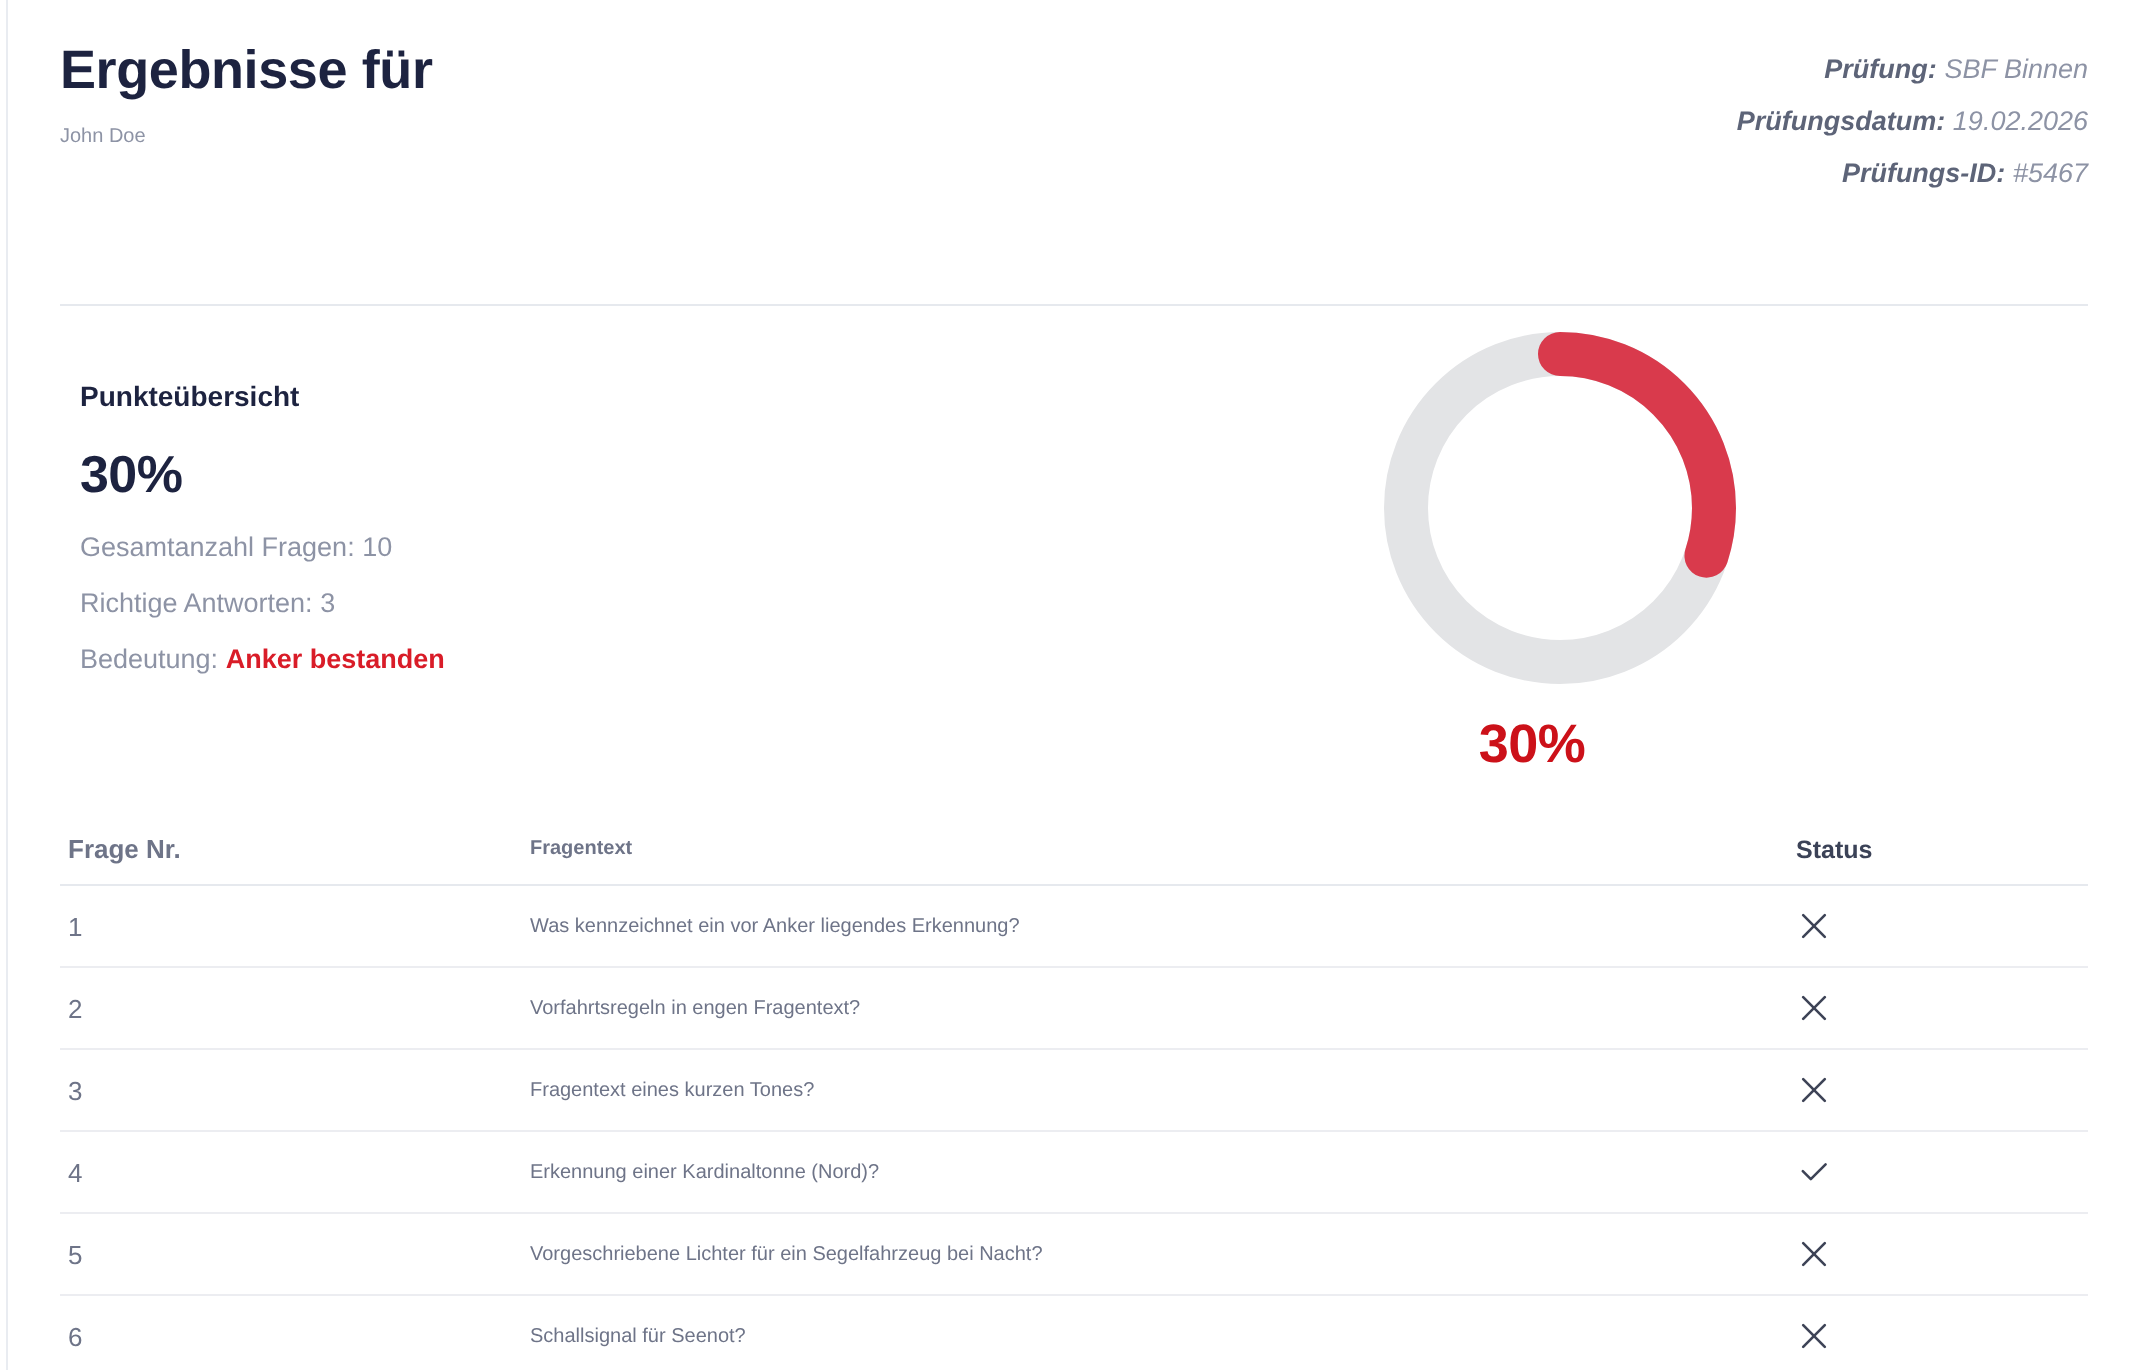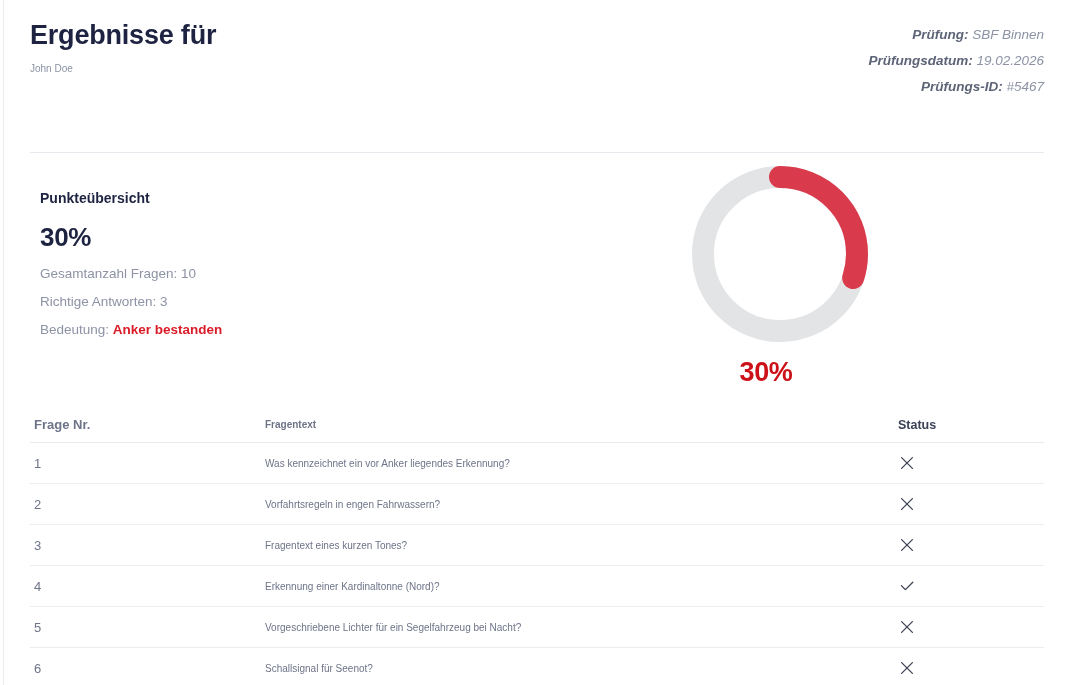--- a/index.html
+++ b/index.html
@@ -258,21 +258,21 @@
         <div class="t-row">
           <div class="c-num">1</div>
           <div class="c-text">Was kennzeichnet ein vor Anker liegendes Erkennung?</div>
           <div class="c-status"><span class="status-icon"><svg width="18" height="18" viewBox="0 0 18 18" fill="none" stroke="#3d4356" stroke-width="1.3" stroke-linecap="round">
                 <line x1="3.6" y1="3.6" x2="14.4" y2="14.4"></line>
                 <line x1="14.4" y1="3.6" x2="3.6" y2="14.4"></line>
               </svg></span></div>
         </div>
         <div class="t-row">
           <div class="c-num">2</div>
-          <div class="c-text">Vorfahrtsregeln in engen Fahrwassern?</div>
+          <div class="c-text">Vorfahrtsregeln in engen Fragentext?</div>
           <div class="c-status"><span class="status-icon"><svg width="18" height="18" viewBox="0 0 18 18" fill="none" stroke="#3d4356" stroke-width="1.3" stroke-linecap="round">
                 <line x1="3.6" y1="3.6" x2="14.4" y2="14.4"></line>
                 <line x1="14.4" y1="3.6" x2="3.6" y2="14.4"></line>
               </svg></span></div>
         </div>
         <div class="t-row">
           <div class="c-num">3</div>
           <div class="c-text">Fragentext eines kurzen Tones?</div>
           <div class="c-status"><span class="status-icon"><svg width="18" height="18" viewBox="0 0 18 18" fill="none" stroke="#3d4356" stroke-width="1.3" stroke-linecap="round">
                 <line x1="3.6" y1="3.6" x2="14.4" y2="14.4"></line>

